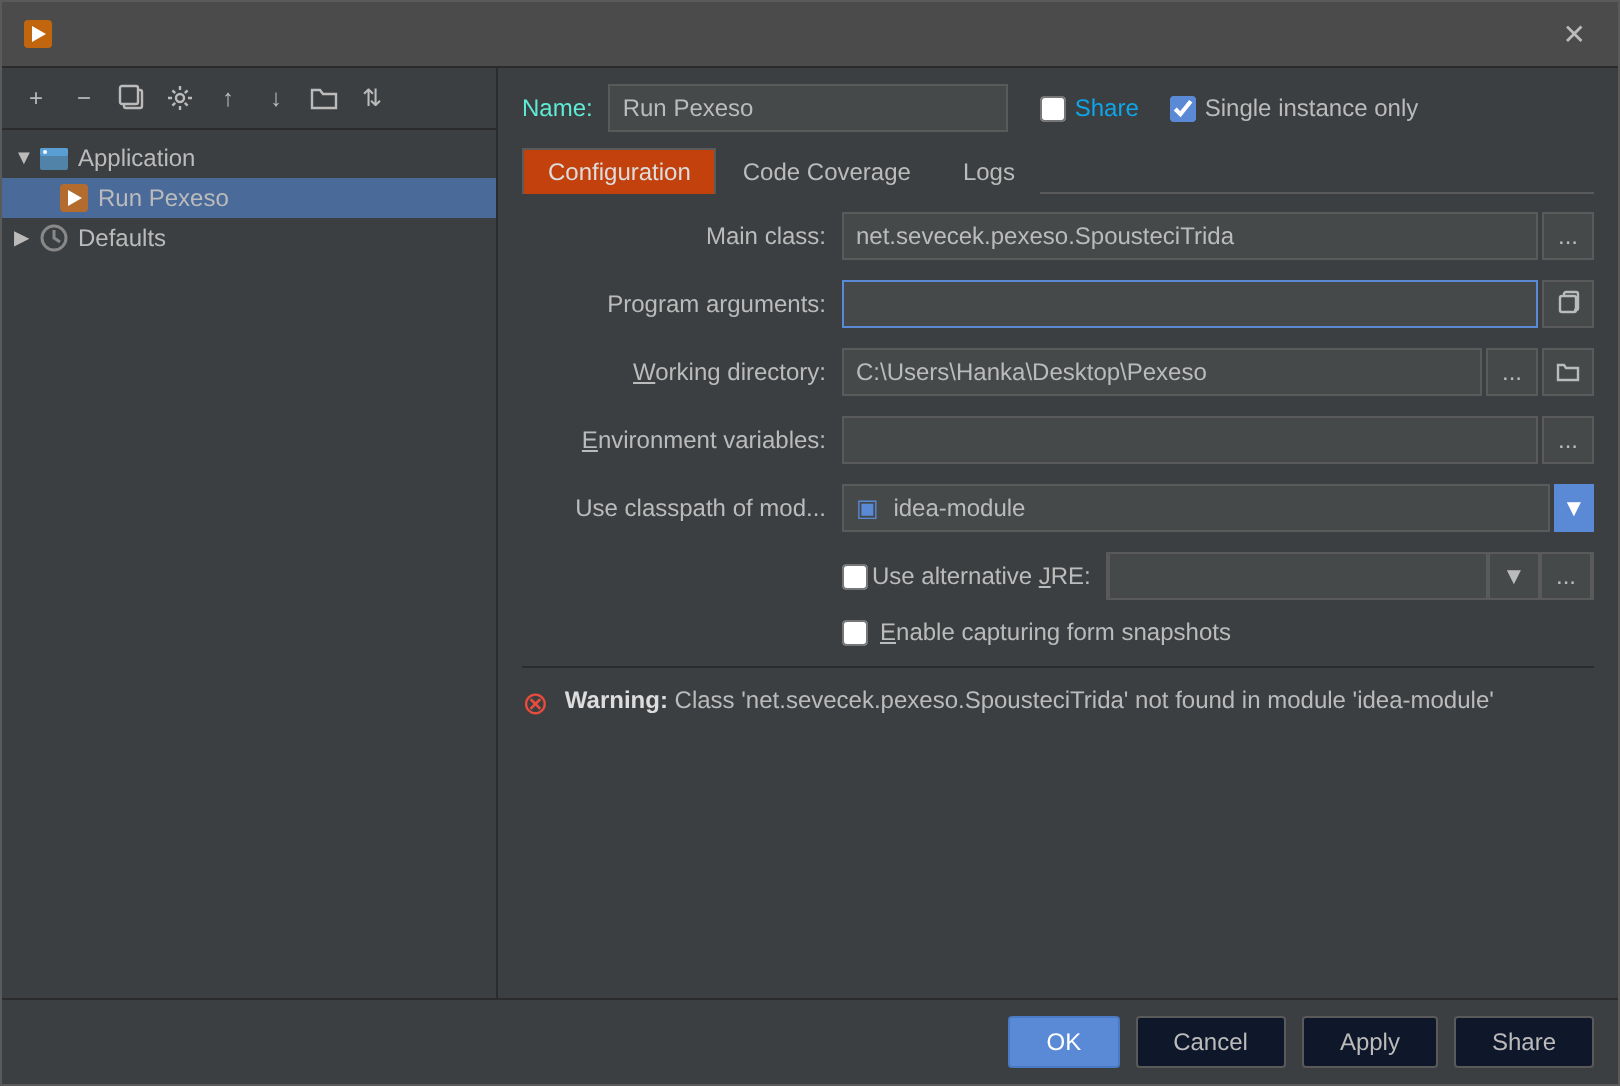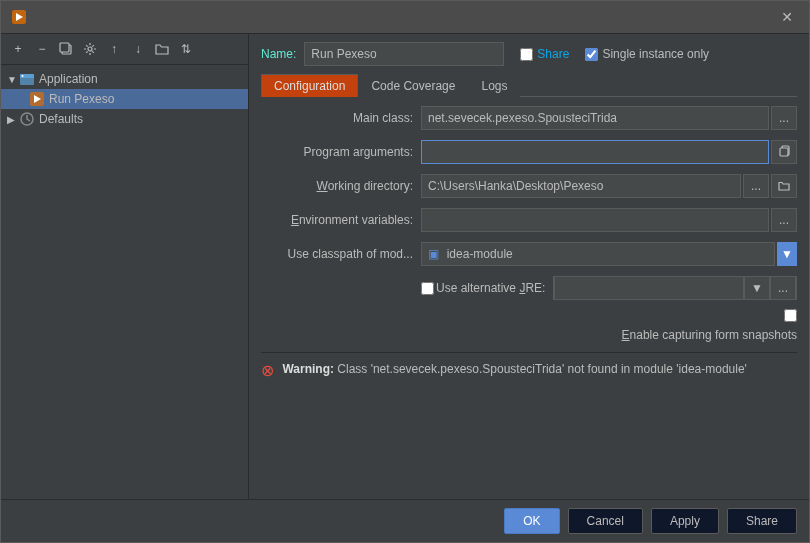--- a/index.html
+++ b/index.html
@@ -288,25 +288,24 @@
       border: 1px solid #5a5a5a;
       color: #bbbbbb;
       font-size: 12px;
       height: 24px;
       display: flex;
       align-items: center;
     }
 
     .checkbox-row {
       display: flex;
-      align-items: flex-end;
+      align-items: center;
       gap: 6px;
       margin-bottom: 10px;
       padding-left: 160px;
-      flex-direction: column;
     }
 
     .checkbox-label { color: #bbbbbb; }
 
     .warning-area {
       background: #3c3f41;
       padding: 8px 0;
       border-top: 1px solid #2b2b2b;
       display: flex;
       align-items: flex-start;

